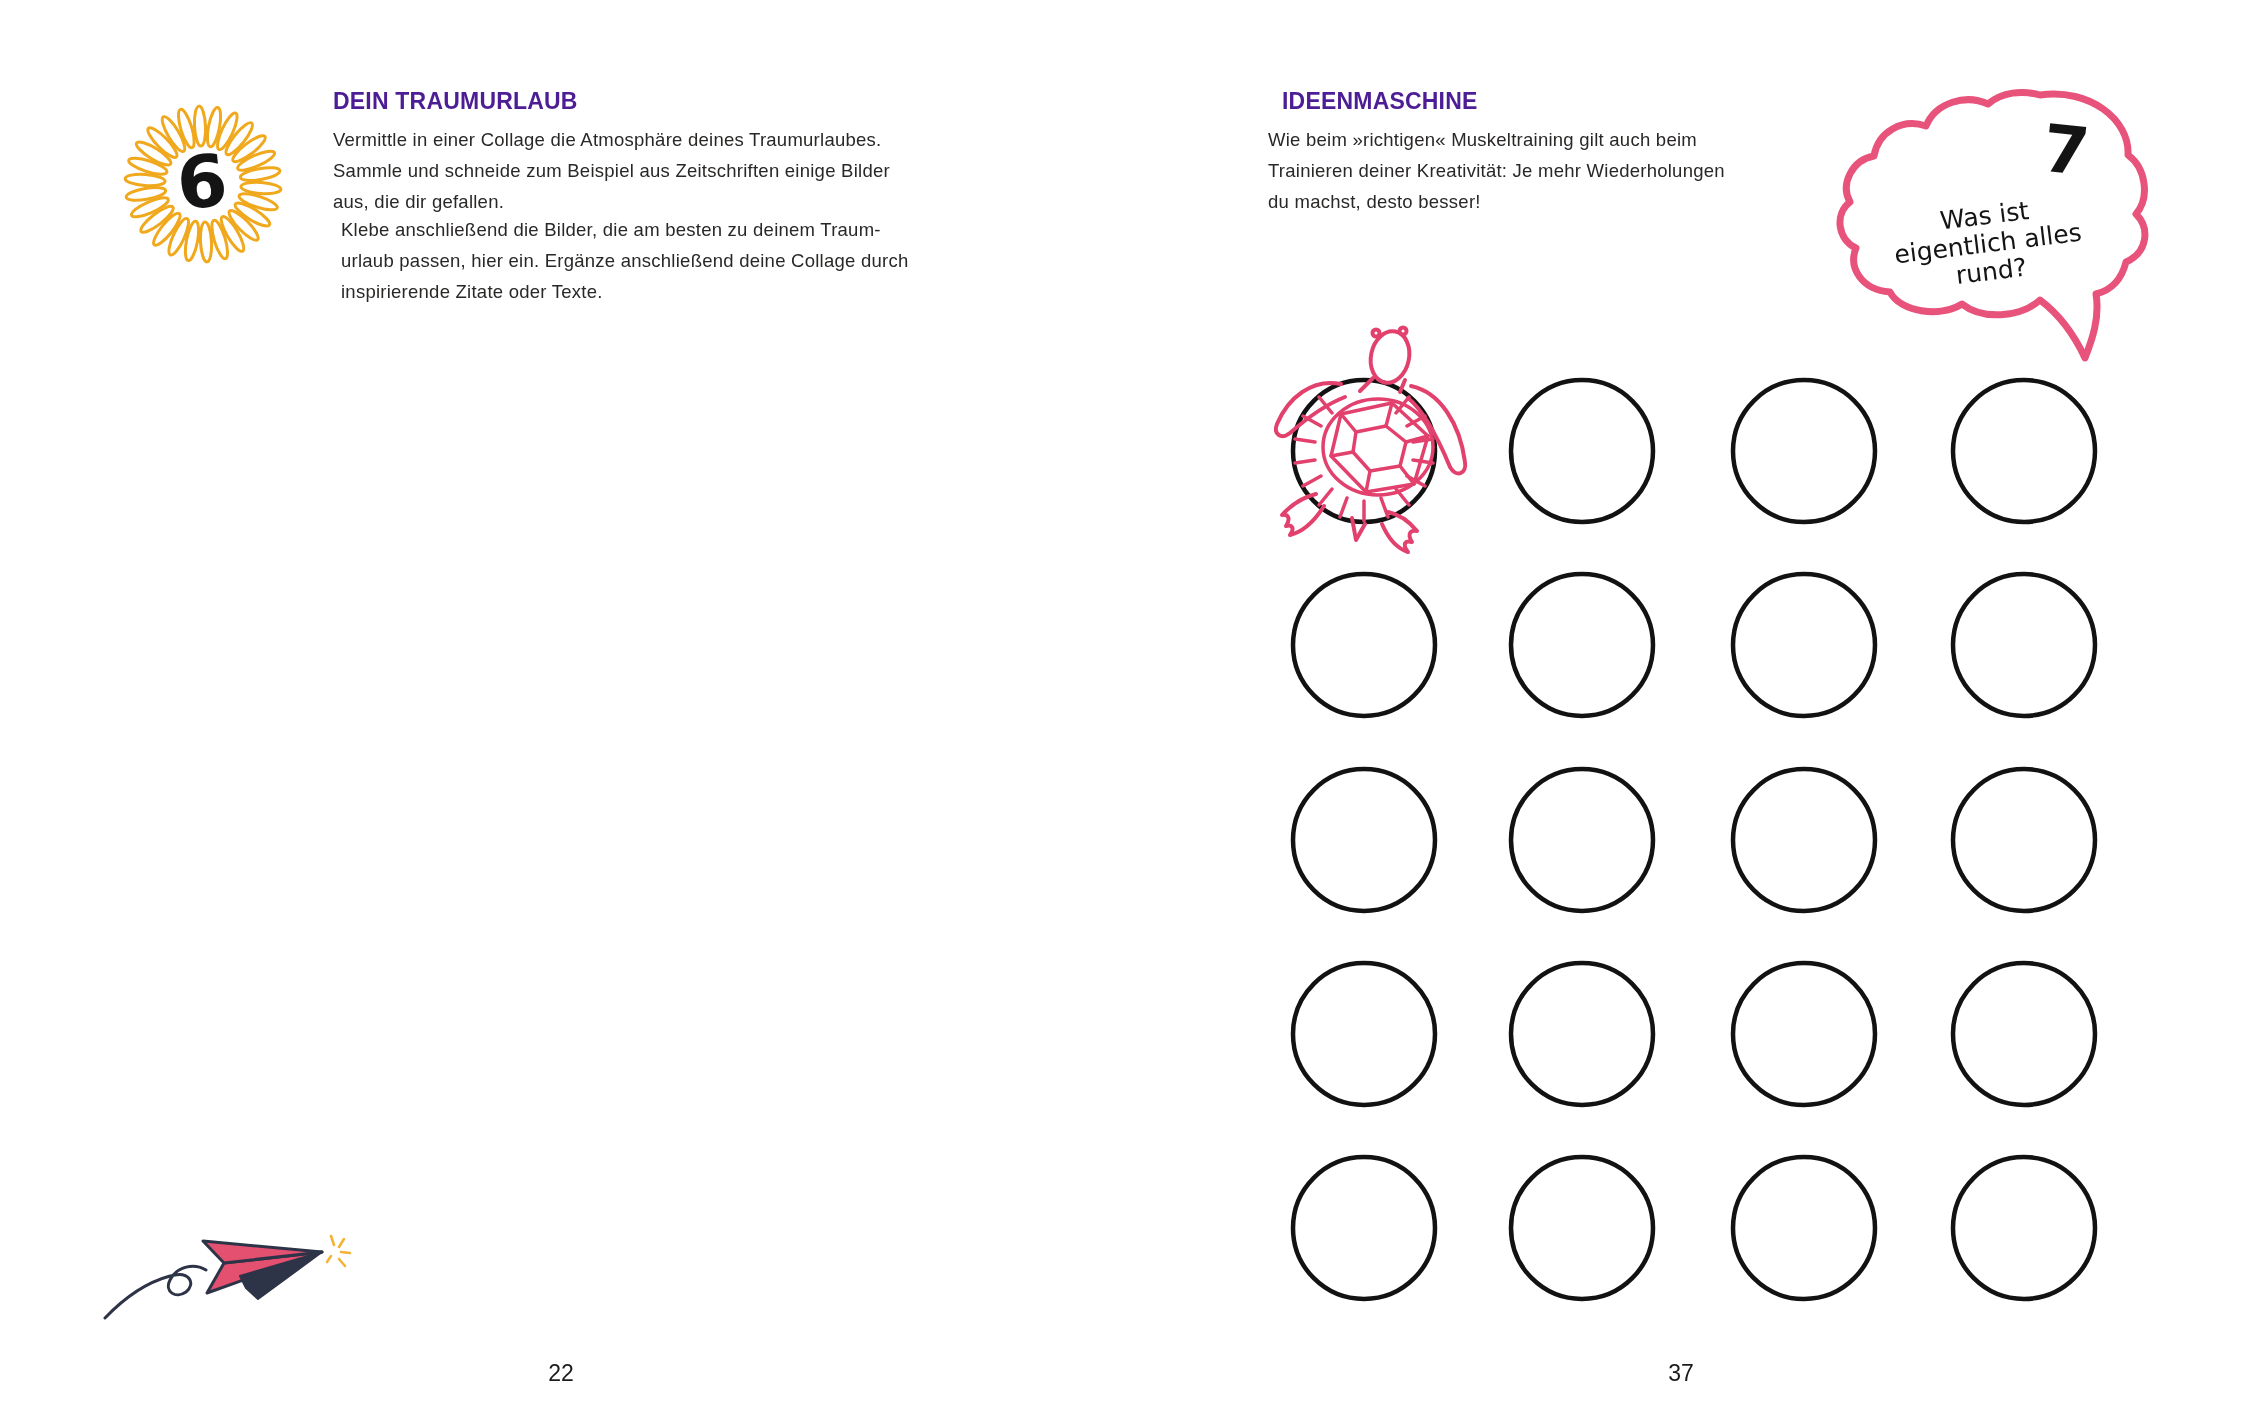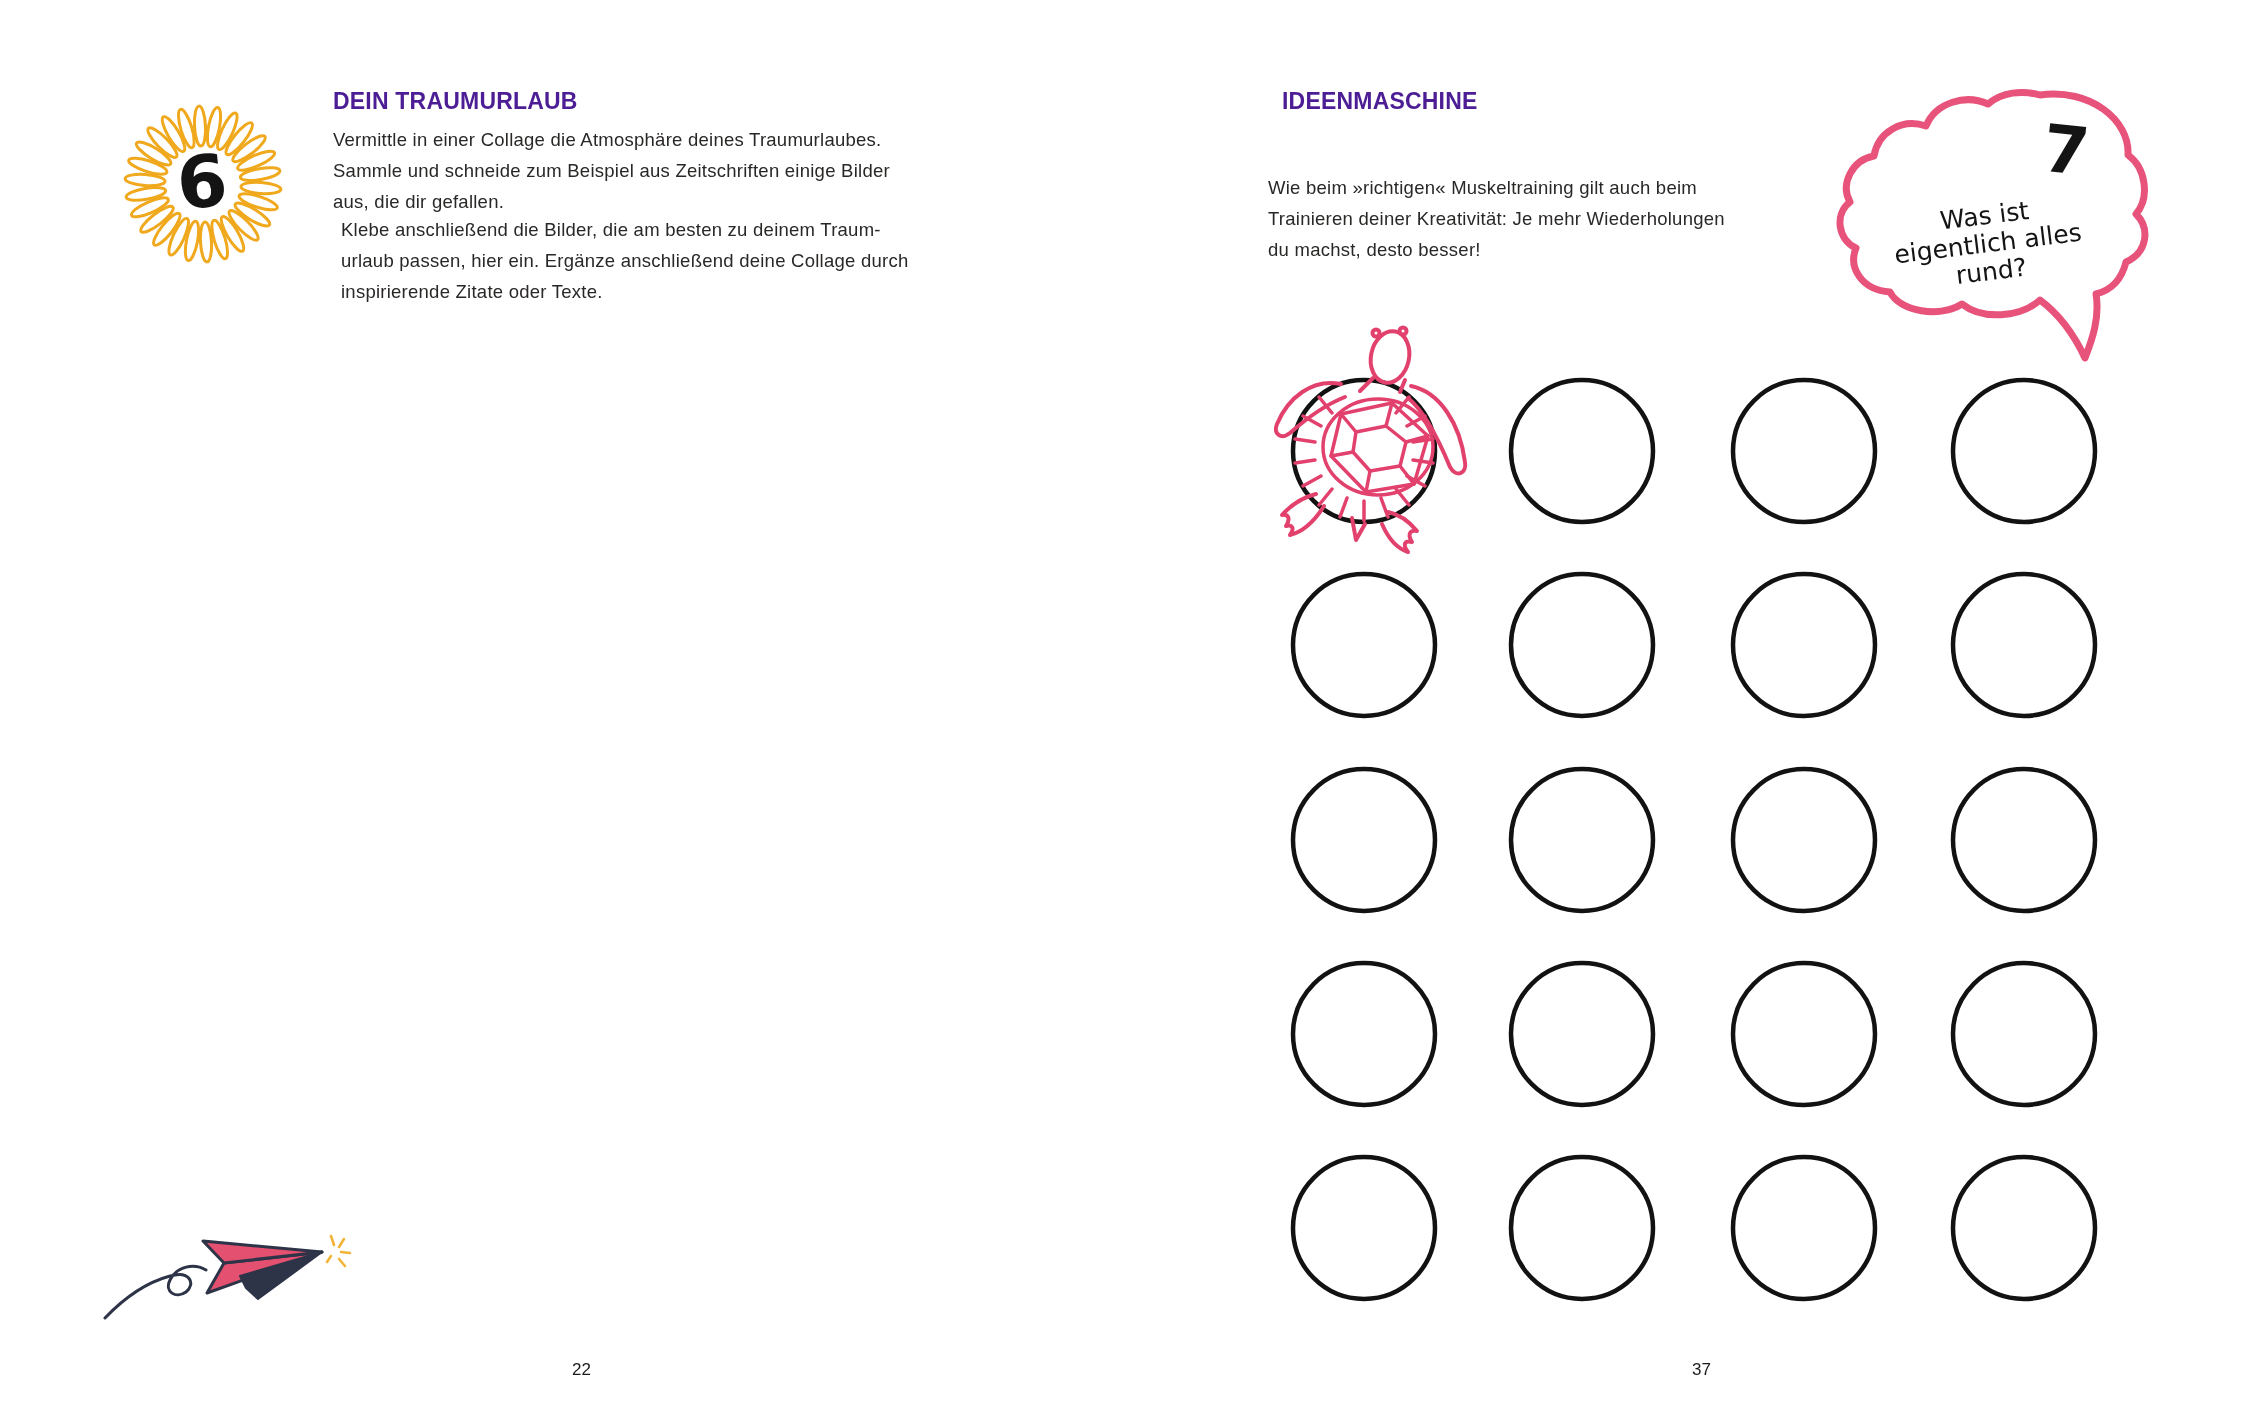--- a/index.html
+++ b/index.html
@@ -20,23 +20,23 @@
     white-space:nowrap;
   }
   .body-text{
     font-size:18.5px;
     line-height:31px;
     letter-spacing:.25px;
     color:#2a2827;
     white-space:pre-line;
   }
   .page-number{
-    font-size:17px;
+    font-size:23px;
     color:#1d1b19;
-    text-align:right;
+    text-align:center;
     width:60px;
   }
   .hand-number{
     font-family:"DejaVu Sans", sans-serif;
     font-weight:700;
     color:#141414;
     text-align:center;
   }
   .hand-number.six{font-size:72px; transform:rotate(-6deg);}
   .hand-number.seven{font-size:66px; transform:rotate(6deg);}
@@ -112,21 +112,21 @@
       <line x1="350" y1="1253" x2="341" y2="1252"></line>
       <line x1="345" y1="1266" x2="339" y2="1259"></line>
       <line x1="327" y1="1262" x2="331" y2="1256"></line>
     </g>
   </svg>
 
   <div class="abs page-number" style="left:531px;top:1360px;">22</div>
 
   <div class="abs page-title" style="left:1268px;top:88px;margin-left:14px;">IDEENMASCHINE</div>
 
-  <div class="abs body-text" style="left:1268px;top:124px;width:580px;margin-top:48px;">Wie beim »richtigen« Muskeltraining gilt auch beim
+  <div class="abs body-text" style="left:1268px;top:124px;width:580px;">Wie beim »richtigen« Muskeltraining gilt auch beim
 Trainieren deiner Kreativität: Je mehr Wiederholungen
 du machst, desto besser!</div>
 
 
   <svg class="abs" style="left:1820px;top:60px;" width="350" height="310" viewBox="1820 60 350 310">
     <path d="M 2040,95
              C 2090,88 2130,120 2128,155
              C 2146,168 2150,198 2136,214
              C 2150,228 2148,252 2126,262
              C 2122,278 2112,290 2096,294

